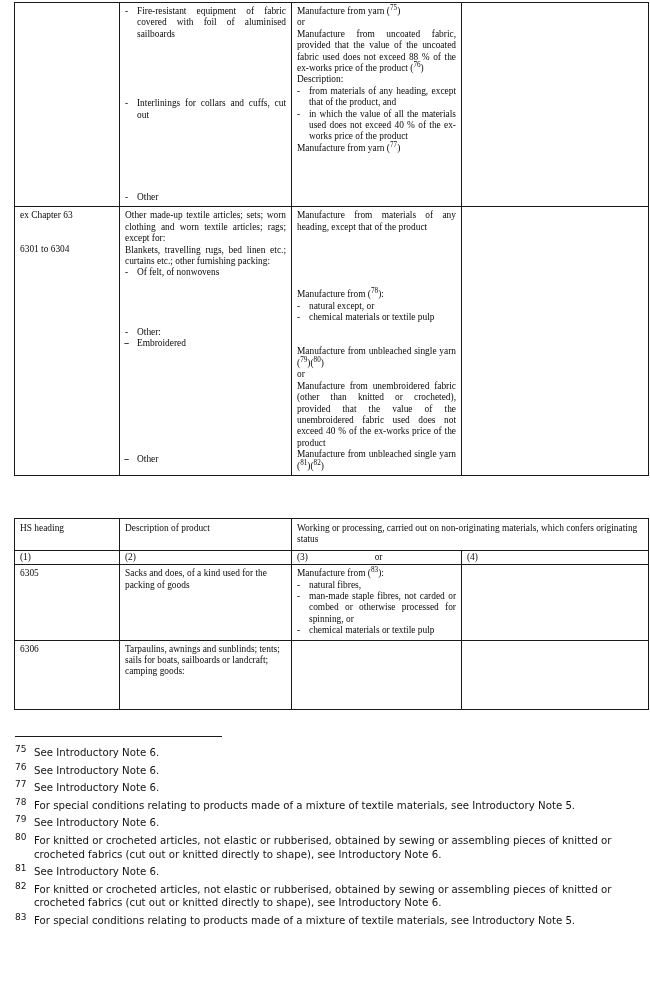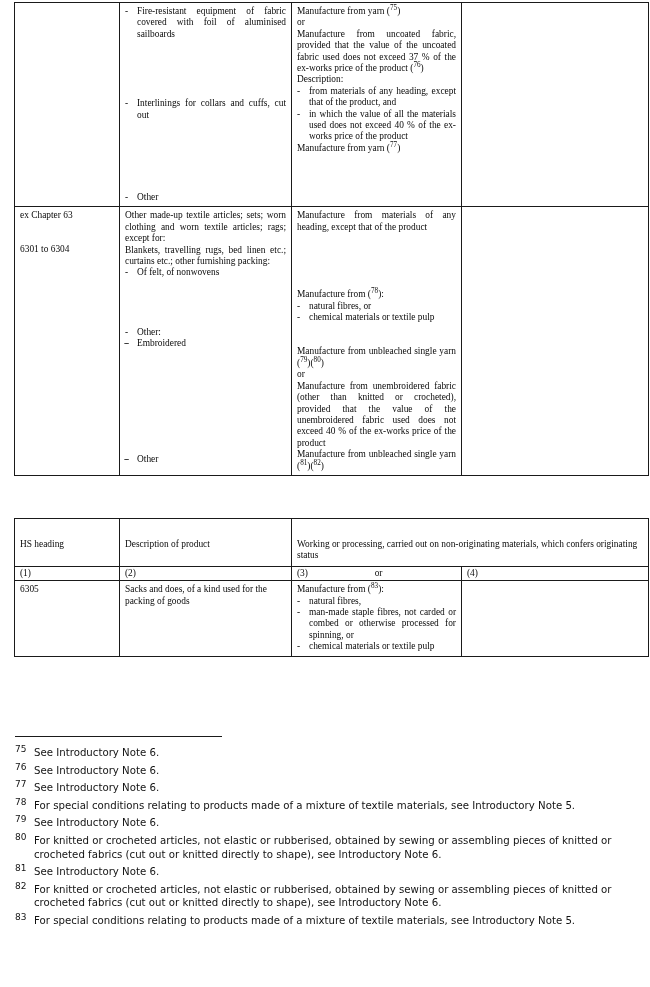--- a/index.html
+++ b/index.html
@@ -77,21 +77,21 @@
   }
   ul.dash > li.dd > .mk { left: -1px; letter-spacing: -1px; }
   .gap-xxl{ height: 58px; }
 
   
   #table-top { position: absolute; top: 2px; left: 0; }
   #table-top td { height: auto; }
 
   
   #table-bottom { position: absolute; top: 518px; left: 0; }
-  #table-bottom td.hdr { padding-top: 20px; padding-bottom: 4px; }
+  #table-bottom td.hdr { padding-top: 4px; padding-bottom: 4px; }
   #table-bottom td.numrow { padding-top: 1px; padding-bottom: 1px; }
 
   
   .footnotes {
     position: absolute;
     left: 14px;
     top: 736px;
     width: 624px;
     font-family: "DejaVu Sans", sans-serif;
     font-size: 10.2px;
@@ -156,21 +156,21 @@
             </li>
           </ul>
         </td>
 
         <td>
           <div>
             <span>Manufacture from yarn (</span><sup>75</sup><span>)</span>
           </div>
           <div>or</div>
           <div class="just">
-            <span>Manufacture from uncoated fabric, provided that the value of the uncoated fabric used does not exceed 37 % of the ex-works price of the product (</span><sup>76</sup><span>)</span>
+            <span>Manufacture from uncoated fabric, provided that the value of the uncoated fabric used does not exceed 88 % of the ex-works price of the product (</span><sup>76</sup><span>)</span>
           </div>
           <div>Description:</div>
           <ul class="dash">
             <li>
               <span class="mk">-</span>
               <span>from materials of any heading, except that of the product, and</span>
             </li>
             <li>
               <span class="mk">-</span>
               <span>in which the value of all the materials used does not exceed 40 % of the ex-works price of the product</span>
@@ -222,21 +222,21 @@
 
         <td>
           <div class="just">Manufacture from materials of any heading, except that of the product</div>
           <div style="height:56px"></div>
           <div>
             <span>Manufacture from (</span><sup>78</sup><span>):</span>
           </div>
           <ul class="dash">
             <li>
               <span class="mk">-</span>
-              <span>natural fibres, or</span>
+              <span>natural except, or</span>
             </li>
             <li>
               <span class="mk">-</span>
               <span>chemical materials or textile pulp</span>
             </li>
           </ul>
           <div style="height:23px"></div>
           <div class="just">
             <span>Manufacture from unbleached single yarn (</span><sup>79</sup><span>)(</span><sup>80</sup><span>)</span>
           </div>
@@ -296,20 +296,26 @@
             </li>
             <li>
               <span class="mk">-</span>
               <span>chemical materials or textile pulp</span>
             </li>
           </ul>
         </td>
         <td></td>
       </tr>
 
+      <tr>
+        <td style="height:62px">6306</td>
+        <td class="just">Tarpaulins, awnings and sunblinds; tents; sails for boats, sailboards or landcraft; camping goods:</td>
+        <td>&nbsp;</td>
+        <td></td>
+      </tr>
     </tbody>
   </table>
 
   <div class="footnotes">
     <div class="fn-rule"></div>
 
     <div class="fn">
       <span class="num">75</span>
       <span class="txt">See Introductory Note 6.</span>
     </div>

